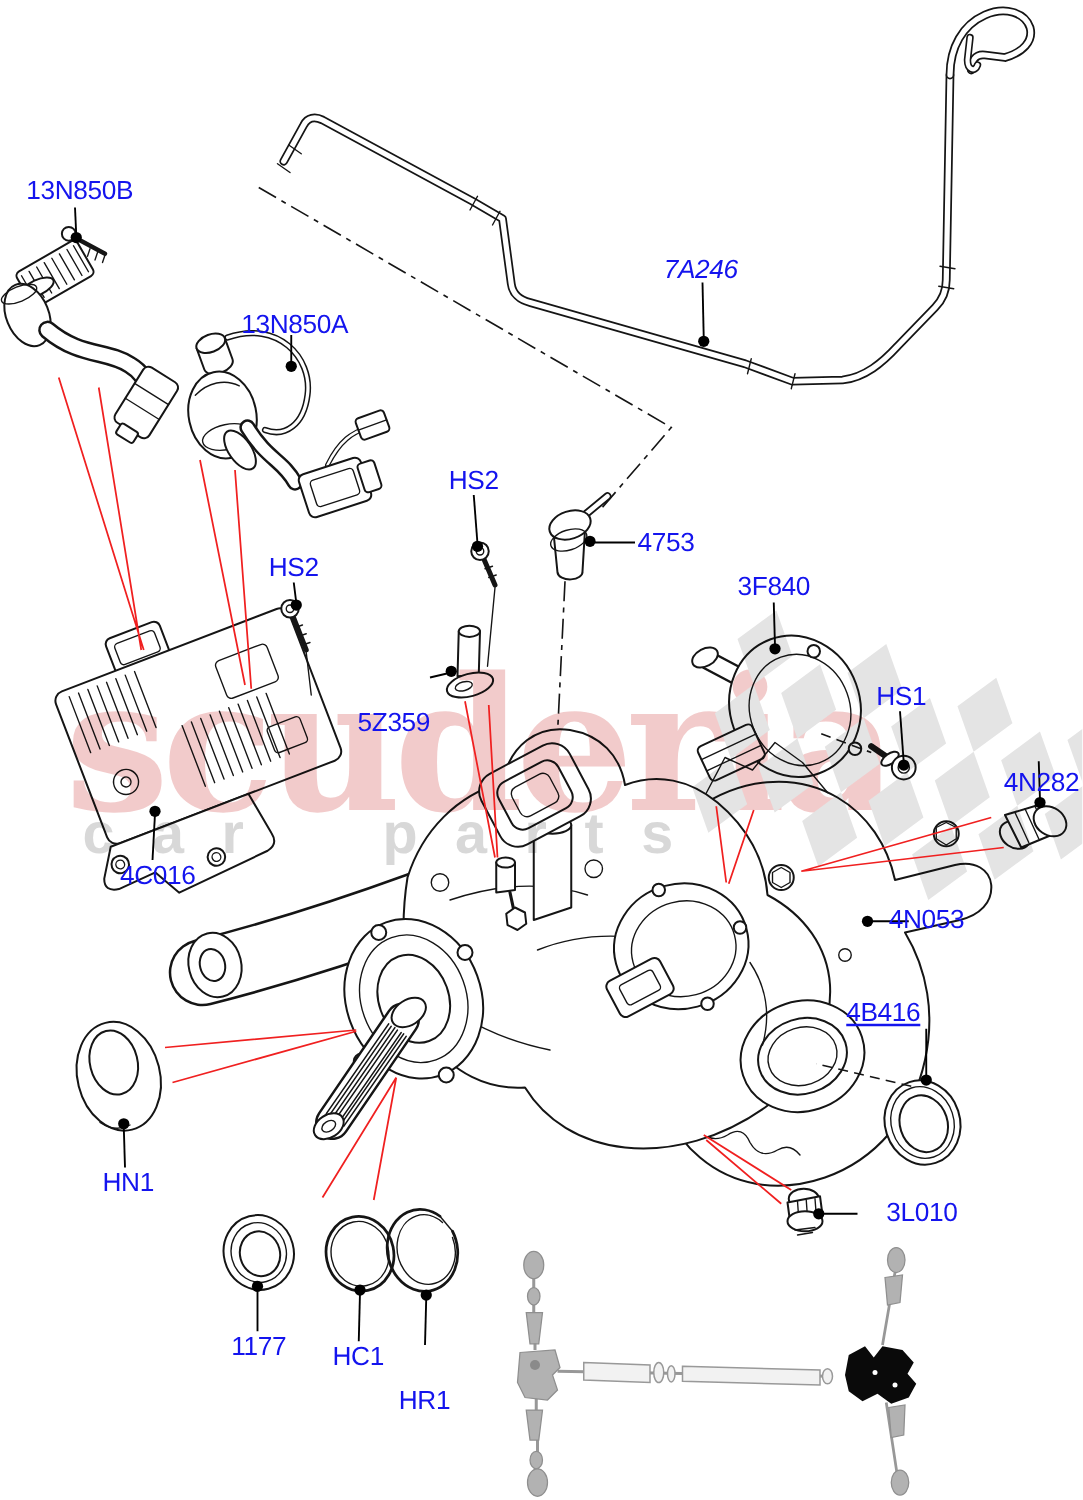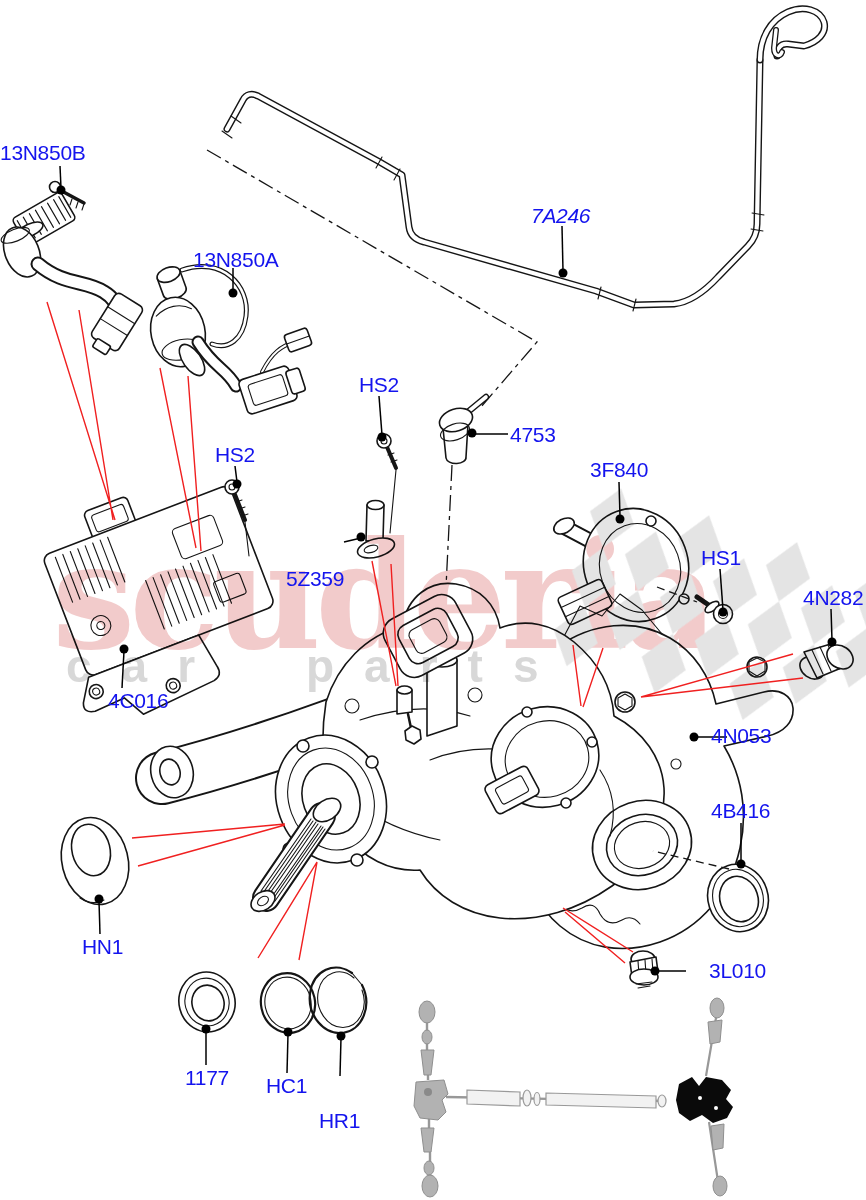--- a/index.html
+++ b/index.html
@@ -379,32 +379,32 @@
     <circle class="dot" cx="694" cy="737" r="4.5"></circle>
     <circle class="dot" cx="741" cy="864" r="4.5"></circle>
     <circle class="dot" cx="99" cy="899" r="4.5"></circle>
     <circle class="dot" cx="655" cy="971" r="4.5"></circle>
     <circle class="dot" cx="206" cy="1029" r="4.5"></circle>
     <circle class="dot" cx="288" cy="1032" r="4.5"></circle>
     <circle class="dot" cx="341" cy="1036" r="4.5"></circle>
   </g>
 </svg>
 
-<div class="part-label" style="left:0;top:142px;">13N850B</div>
+<div class="part-label" style="left:21px;top:142px;">13N850B</div>
 <div class="part-label" style="left:193px;top:249px;">13N850A</div>
 <div class="part-label" style="left:531px;top:205px;font-style:italic;">7A246</div>
 <div class="part-label" style="left:215px;top:444px;">HS2</div>
 <div class="part-label" style="left:510px;top:424px;">4753</div>
 <div class="part-label" style="left:590px;top:459px;">3F840</div>
 <div class="part-label" style="left:286px;top:531px;margin-top:37px;">5Z359</div>
 <div class="part-label" style="left:359px;top:374px;">HS2</div>
 <div class="part-label" style="left:701px;top:547px;text-align:right;">HS1</div>
-<div class="part-label" style="left:803px;top:587px;">4N282</div>
-<div class="part-label" style="left:108px;top:690px;">4C016</div>
+<div class="part-label" style="left:803px;top:616px;">4N282</div>
+<div class="part-label" style="left:96px;top:690px;">4C016</div>
 <div class="part-label" style="left:711px;top:725px;">4N053</div>
-<div class="part-label" style="left:711px;top:800px;">4B416</div>
+<div class="part-label" style="left:677px;top:800px;text-decoration:underline;">4B416</div>
 <div class="part-label" style="left:82px;top:936px;">HN1</div>
 <div class="part-label" style="left:688px;top:960px;margin-left:21px;">3L010</div>
 <div class="part-label" style="left:185px;top:1067px;">1177</div>
 <div class="part-label" style="left:266px;top:1075px;">HC1</div>
 <div class="part-label" style="left:319px;top:1078px;margin-top:32px;">HR1</div>
 
 </div>
 
 </body></html>

